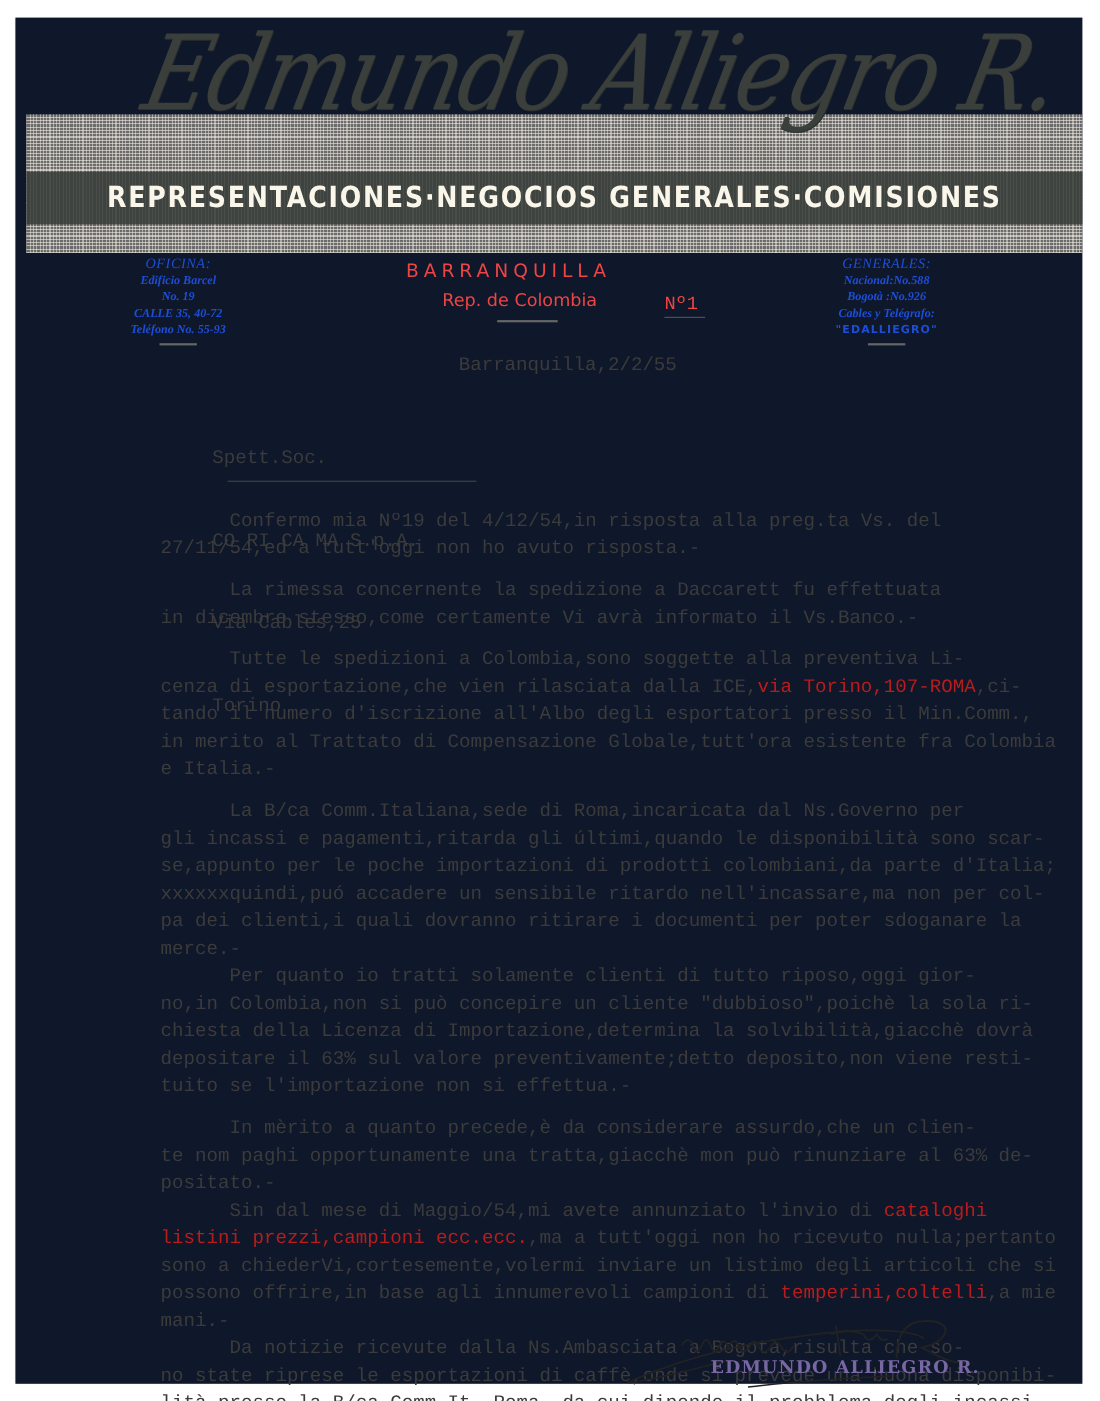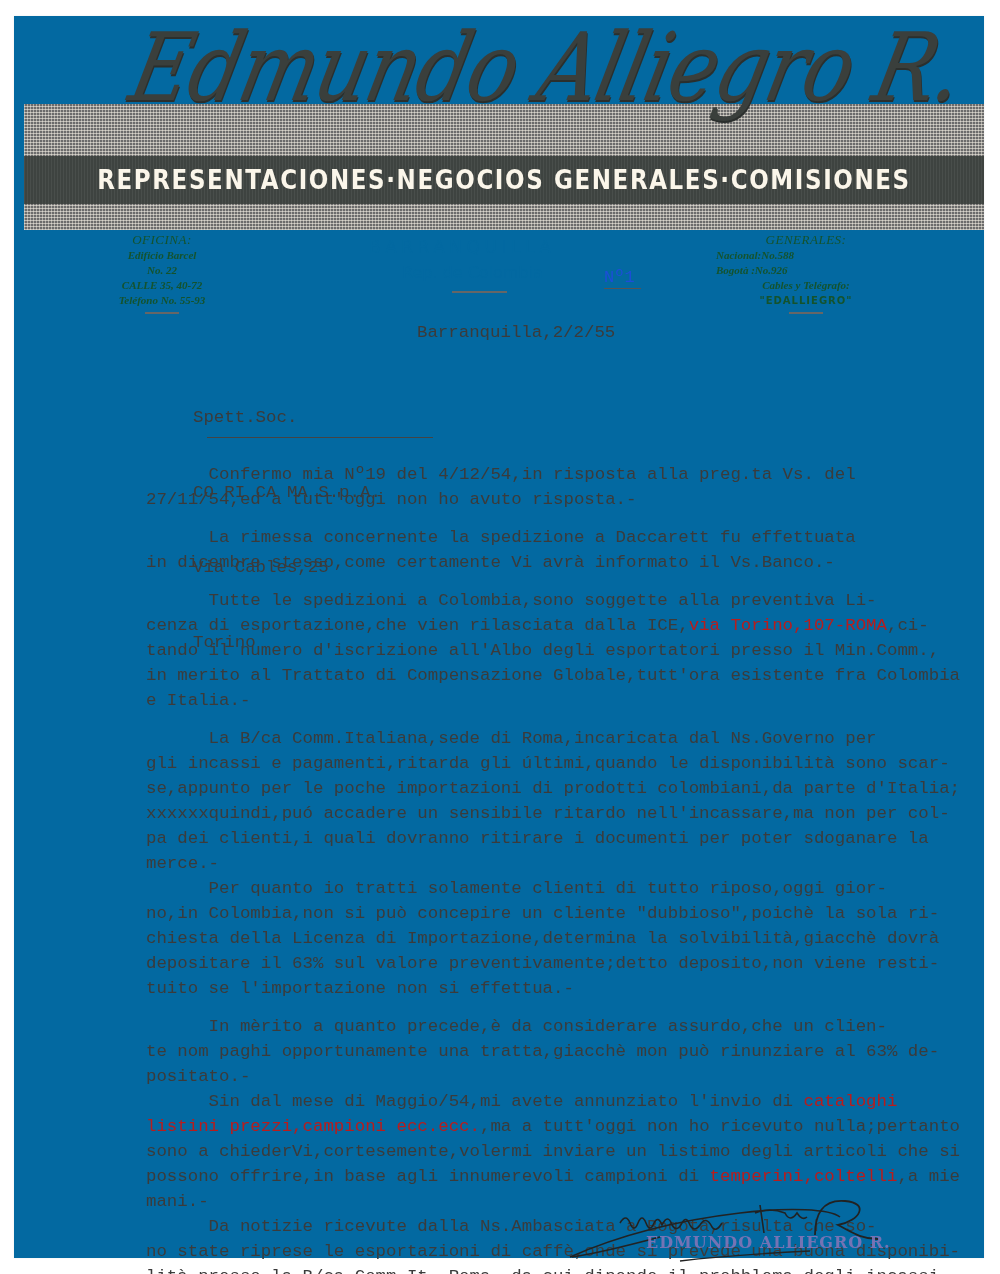--- a/index.html
+++ b/index.html
@@ -3,21 +3,21 @@
   <meta charset="utf-8">
   <style>
     html, body { margin: 0; padding: 0; }
     body {
       width: 1000px; height: 1274px; position: relative; overflow: hidden;
       background: #ffffff;
       font-family: "Liberation Mono", "DejaVu Sans Mono", monospace;
     }
     .page {
       position: absolute; left: 14px; top: 16px; width: 970px; height: 1242px;
-      background: #0369a1;
+      background: #0f172a;
       box-shadow: 0 0 2px rgba(0,0,0,0.08);
     }
     
     .band {
       position: absolute; left: 10px; top: 88px; width: 960px; height: 126px;
       background-color: #6b6b6b;
       background-image:
         repeating-linear-gradient(0deg, rgba(251,246,234,0.55) 0px, rgba(251,246,234,0.55) 1px, transparent 1px, transparent 3px),
         repeating-linear-gradient(90deg, rgba(251,246,234,0.45) 0px, rgba(251,246,234,0.45) 1px, transparent 1px, transparent 3px);
     }
@@ -36,38 +36,38 @@
       position: absolute; left: 130px; top: 22px; width: 760px; height: 120px;
       font-family: "DejaVu Serif", serif; font-style: italic;
       font-size: 82px; color: #3a3f3c; letter-spacing: -2px;
       transform: skewX(-12deg) scaleY(1.15);
       white-space: nowrap;
       text-shadow: 1px 1px 0 #2b2f2d;
     }
     .block {
       position: absolute; text-align: center;
       font-family: "Liberation Serif", "DejaVu Serif", serif; font-style: italic;
-      color: #14532d;
+      color: #1d4ed8;
     }
     .block .head { font-size: 13px; letter-spacing: 0.5px; }
     .block .line { font-size: 11px; line-height: 15px; font-weight: bold; }
     .block .rule { width: 34px; height: 2px; background: #666; margin: 4px auto 0; }
     .office { left: 92px; top: 232px; width: 140px; }
     .apart { left: 716px; top: 232px; width: 180px; }
-    .apart .row { display: flex; justify-content: flex-start; font-size: 11px; font-weight: bold; line-height: 15px; }
+    .apart .row { display: flex; justify-content: center; font-size: 11px; font-weight: bold; line-height: 15px; }
     .apart .cable { font-family: "DejaVu Sans", sans-serif; font-style: normal; font-size: 10px; letter-spacing: 1px; font-weight: bold; }
     .city {
       position: absolute; left: 364px; top: 237px; width: 230px; text-align: left;
-      font-family: "DejaVu Sans", sans-serif; color: #0369a1;
+      font-family: "DejaVu Sans", sans-serif; color: #ef4444;
     }
     .city .c1 { font-size: 17px; letter-spacing: 4.5px; margin-left: 5px; }
     .city .c2 { font-size: 16px; margin-top: 6px; margin-left: 38px; }
     .city .rule { width: 55px; height: 2px; background: #666; margin: 9px 0 0 88px; }
     .numero {
-      position: absolute; left: 604px; top: 268px; font-size: 17px; color: #1d4ed8;
+      position: absolute; left: 604px; top: 268px; font-size: 17px; color: #ef4444;
       border-bottom: 1px solid #555; padding: 0 6px 1px 0;
     }
     
     .typed { position: absolute; color: #3b3b3b; font-size: 17.4px; white-space: pre; line-height: 25px; }
     .red { color: #b91c1c; }
     .date { left: 395px; top: 320px; margin-left: 22px; }
     .addr { left: 193px; top: 355px; line-height: 25px; }
     .addr-rule { position: absolute; left: 207px; top: 437px; width: 226px; height: 1px; background: #444; }
     .body-text { left: 146px; top: 462px; width: 840px; }
     .para { margin: 0; }
@@ -87,21 +87,21 @@
   <div class="band"></div>
   <div class="band-strip"></div>
   <div class="tagline">REPRESENTACIONES·NEGOCIOS GENERALES·COMISIONES</div>
 </div>
 
 <div class="brand">Edmundo Alliegro R.</div>
 
 <div class="block office">
   <div class="head">OFICINA:</div>
   <div class="line">Edificio Barcel</div>
-  <div class="line">No. 22</div>
+  <div class="line">No. 19</div>
   <div class="line">CALLE 35, 40-72</div>
   <div class="line">Teléfono No. 55-93</div>
   <div class="rule"></div>
 </div>
 
 <div class="city">
   <div class="c1">BARRANQUILLA</div>
   <div class="c2">Rep. de Colombia</div>
   <div class="rule"></div>
 </div>

